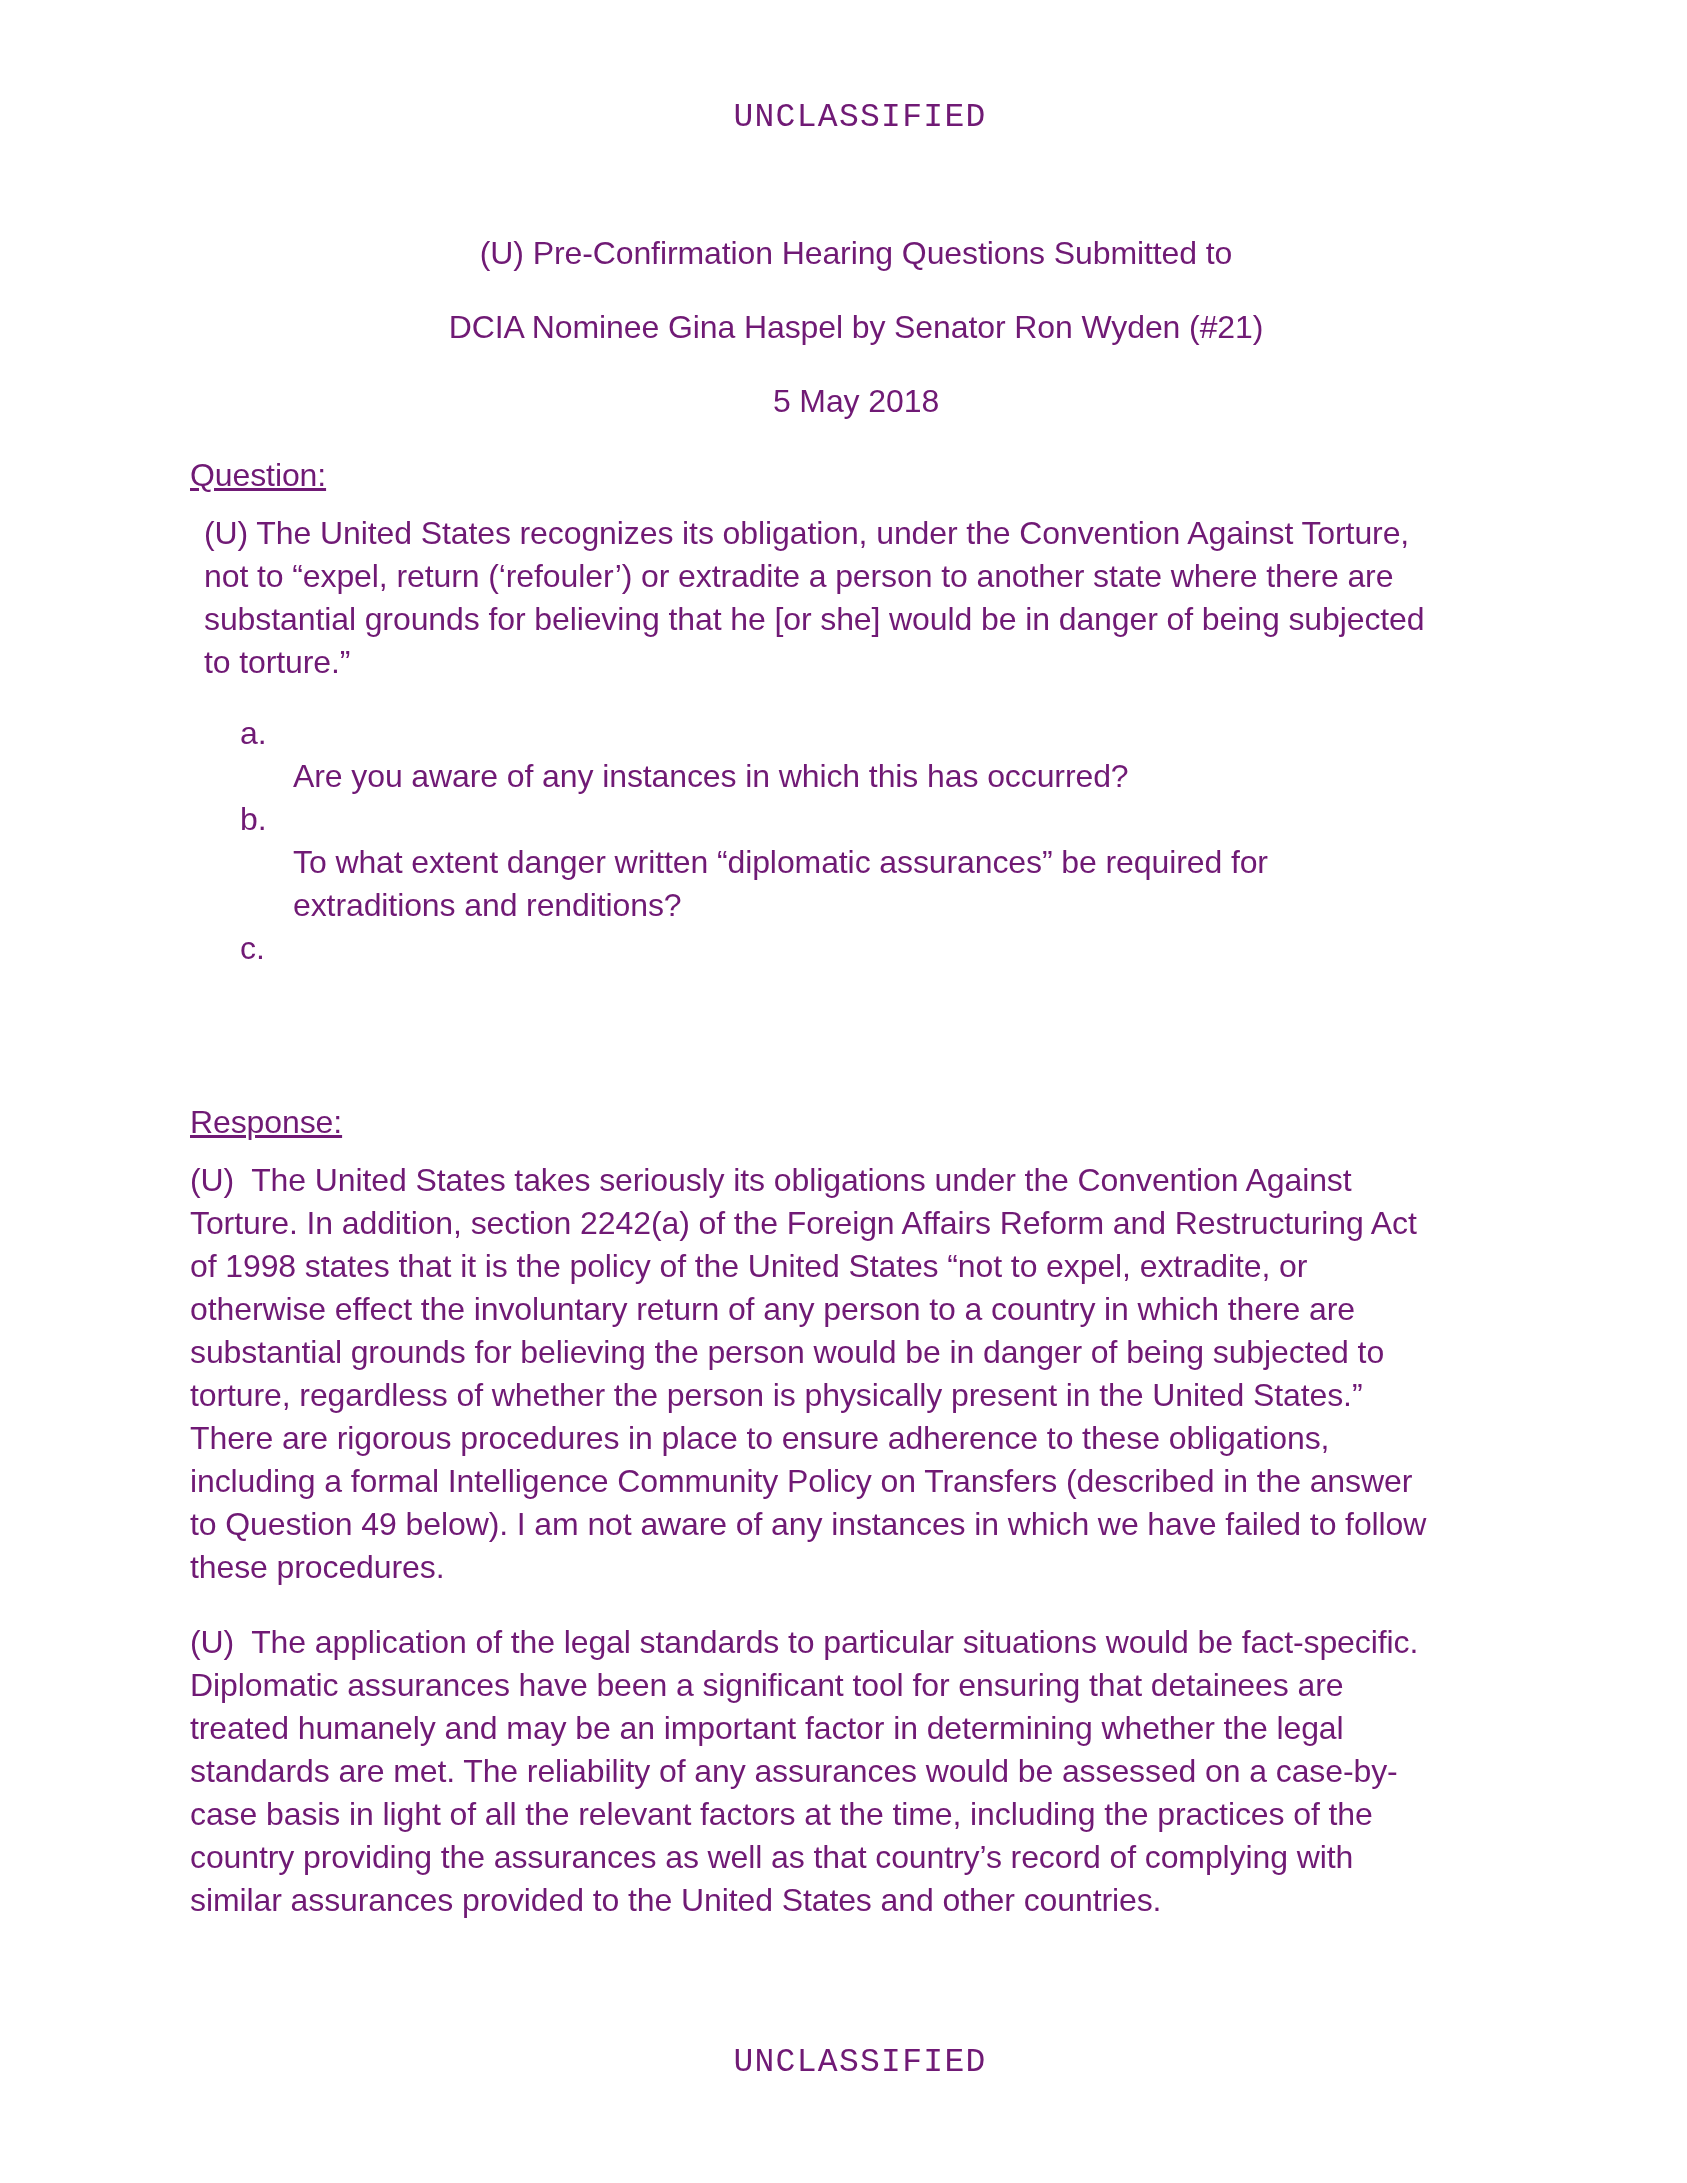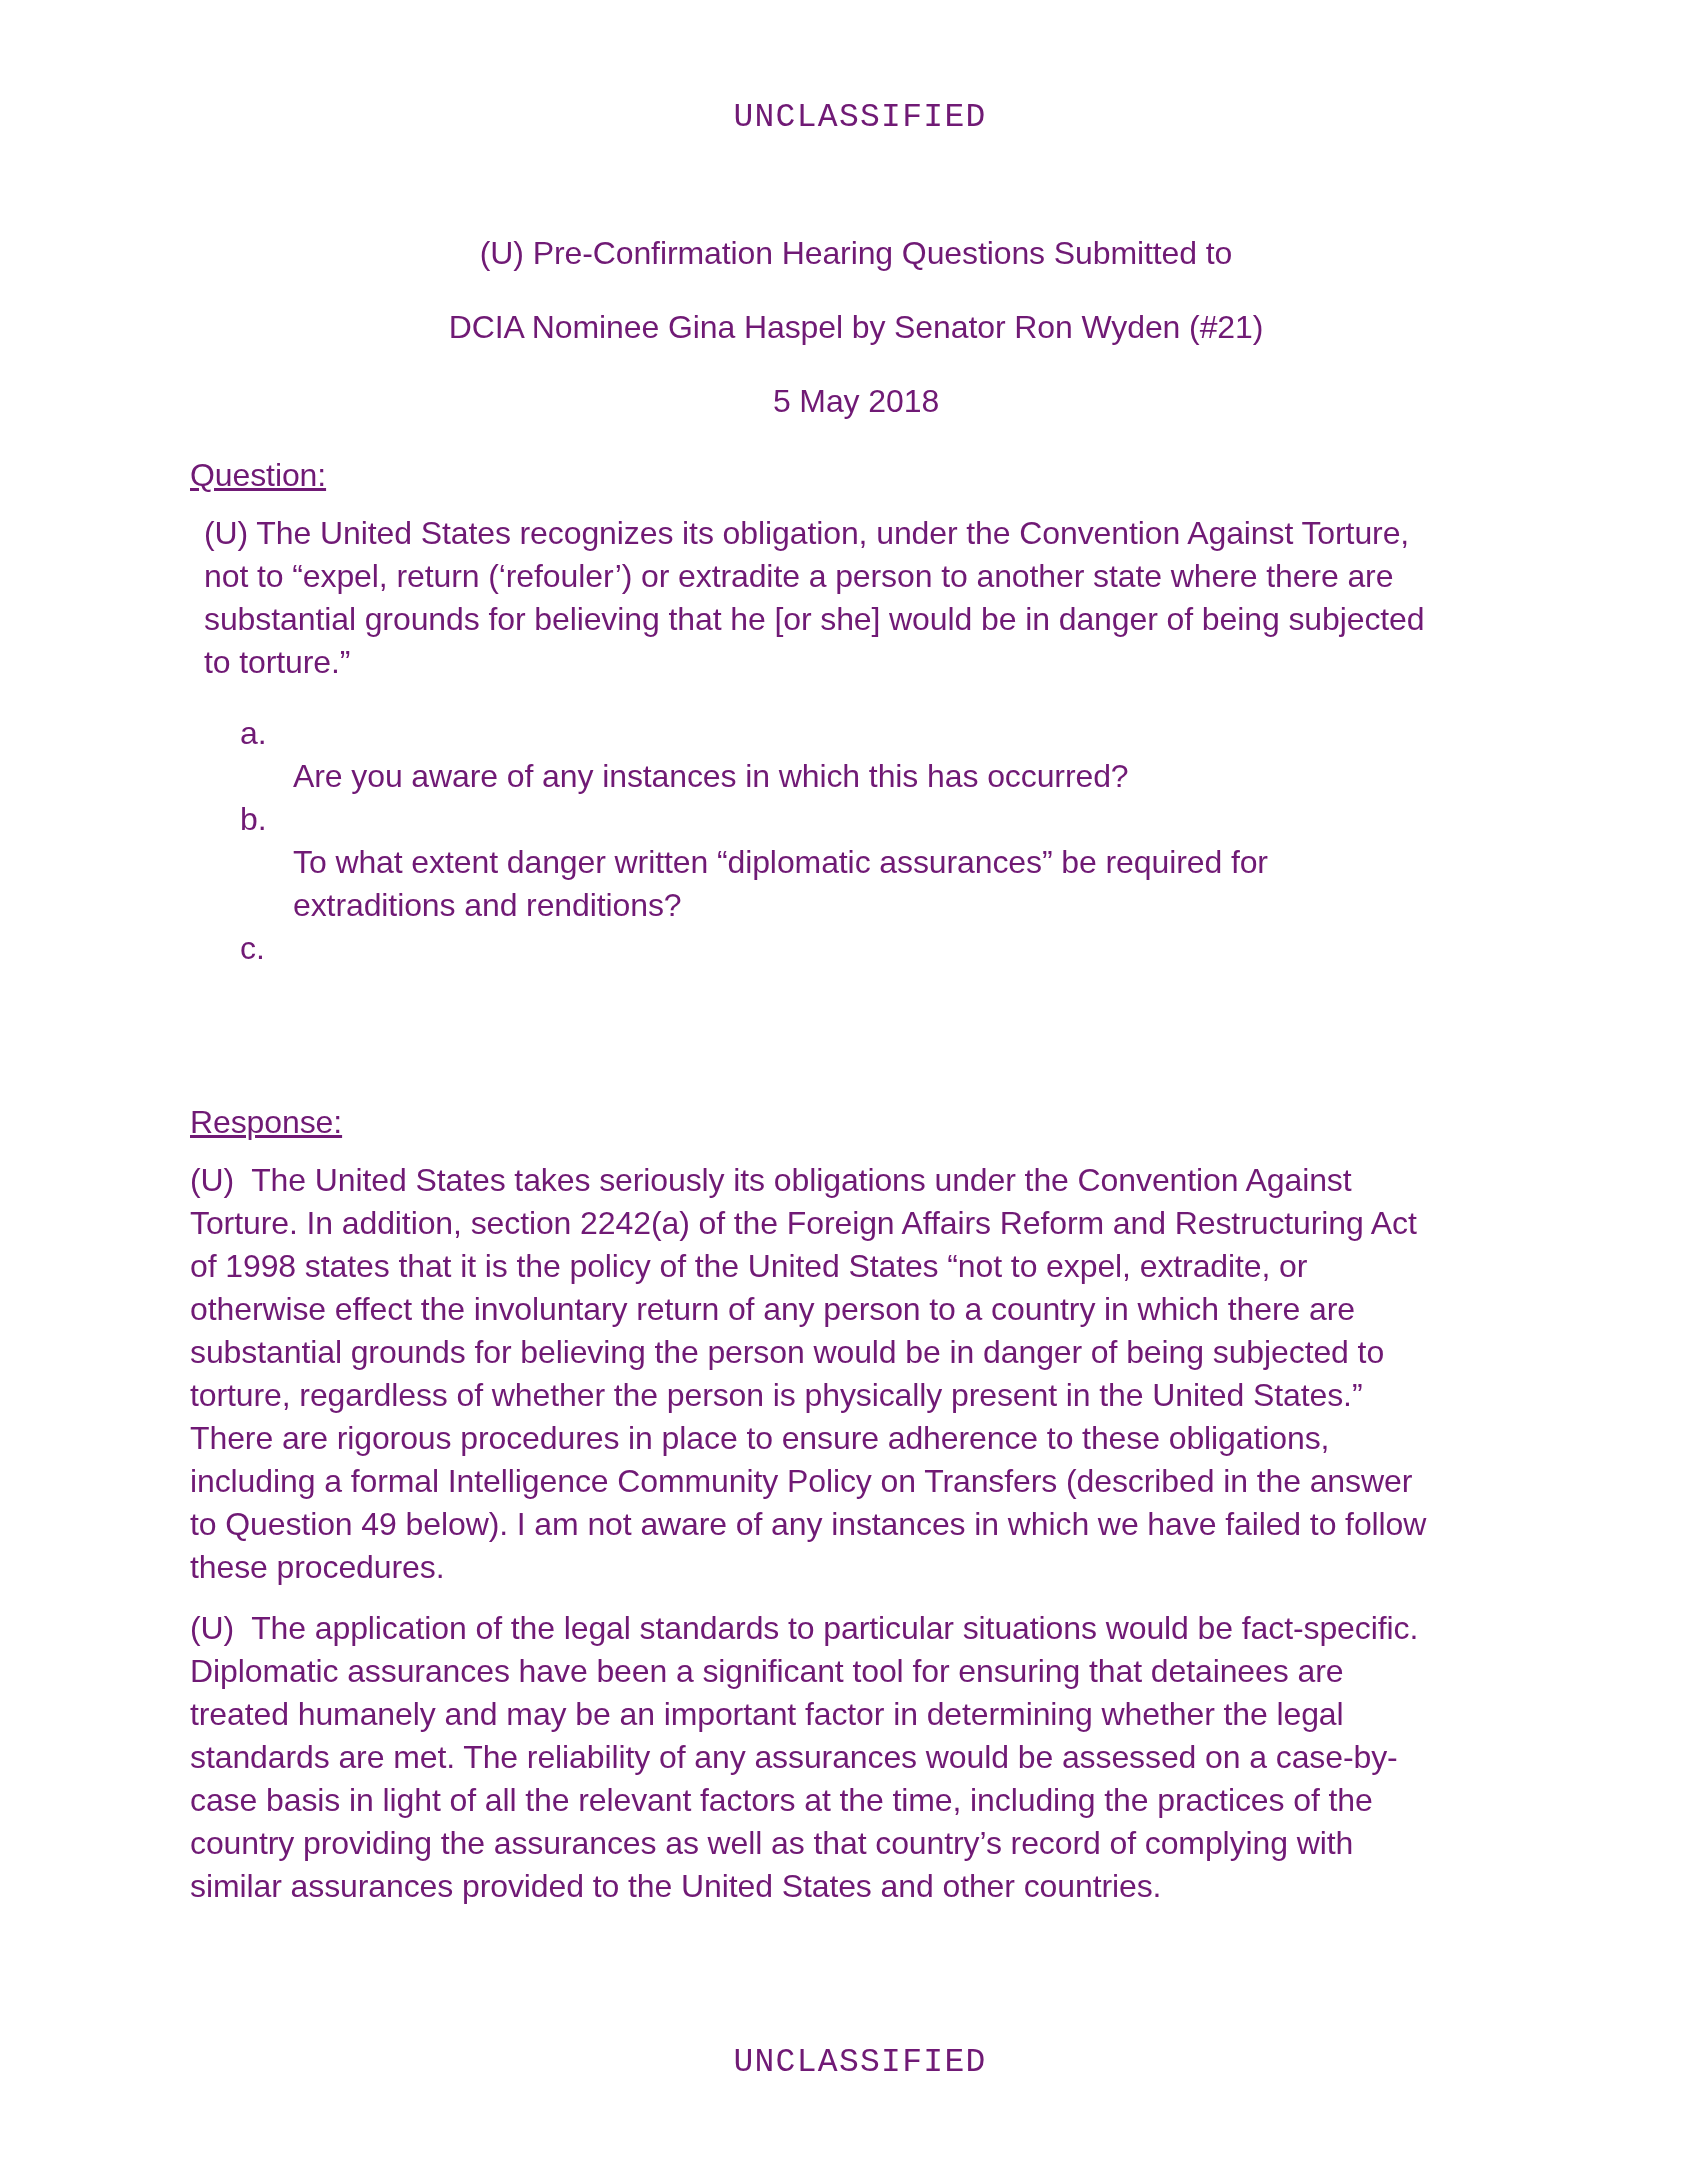--- a/index.html
+++ b/index.html
@@ -69,21 +69,21 @@
     white-space: pre-line;
   }
   ol.subquestions li .marker {
     position: absolute;
     left: 50px;
     top: 0;
     white-space: nowrap;
   }
 
   .response-label { }
-  .response-p1 { margin-bottom: 18px; }
+  .response-p1 { margin-bottom: 32px; }
 </style>
 </head>
 <body>
 
 <div class="page">
 
   <div class="classification top">UNCLASSIFIED</div>
 
   <div class="content">
 

